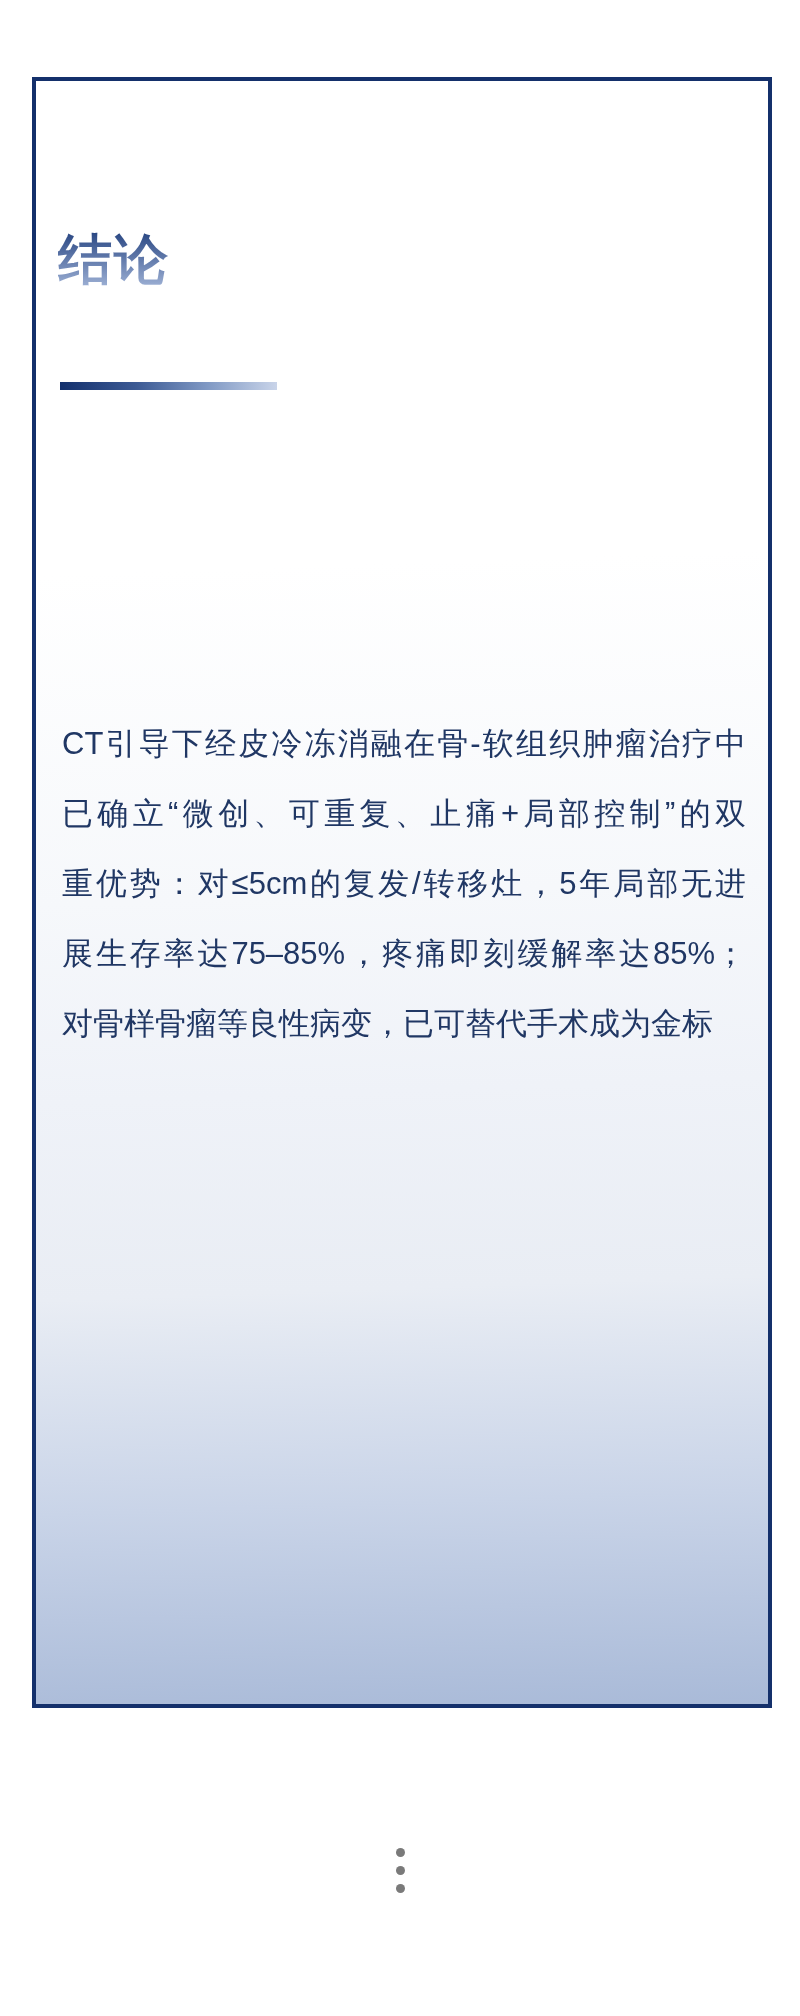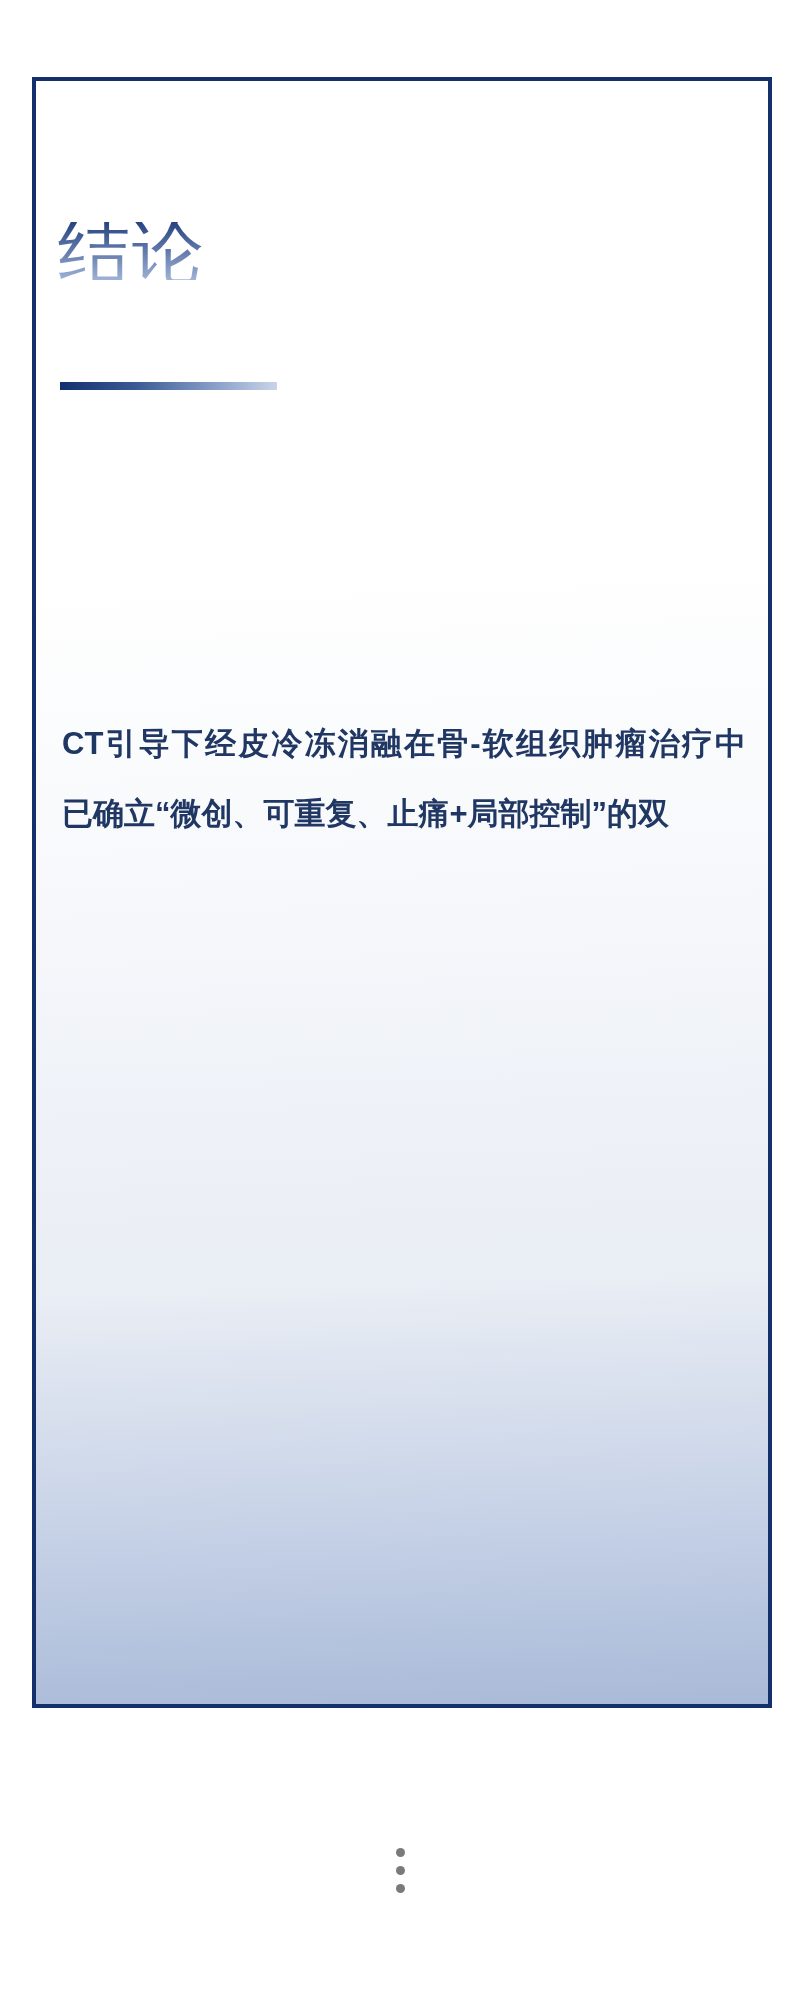--- a/index.html
+++ b/index.html
@@ -28,25 +28,25 @@
       #ffffff 30%,
       #f6f8fb 50%,
       #eff2f8 62%,
       #e9edf4 74%,
       #c9d4e8 87%,
       var(--card-bg-bottom, #a9bad8) 100%);
   }
   .title {
     position: absolute;
     left: 22px;
-    top: 141px;
+    top: 149px;
     margin: 0;
-    font-size: 72px;
+    font-size: 54px;
     line-height: 58px;
-    font-weight: 400;
+    font-weight: 700;
     letter-spacing: 2px;
     background: linear-gradient(180deg, var(--title-grad-top, #254380) 0%, var(--title-grad-bottom, #9FB2D6) 100%);
     -webkit-background-clip: text;
     background-clip: text;
     color: transparent;
   }
   .accent-bar {
     position: absolute;
     left: 24px;
     top: 301px;
@@ -59,21 +59,21 @@
       var(--bar-grad-right, #C9D4E9) 100%);
   }
   .paragraph {
     position: absolute;
     left: 26px;
     top: 628px;
     width: 684px;
     color: var(--text-navy, #203764);
     font-size: 31px;
     line-height: 70px;
-    font-weight: 700;
+    font-weight: 400;
   }
   .para-line {
     text-align: justify;
     text-align-last: justify;
     white-space: nowrap;
     height: 70px;
   }
   .para-line:last-child {
     text-align-last: left;
   }
@@ -96,20 +96,23 @@
 </head>
 <body>
 
 <div class="page">
   <div class="card">
     <h1 class="title">结论</h1>
     <div class="accent-bar"></div>
     <div class="paragraph">
       <div class="para-line">CT引导下经皮冷冻消融在骨-软组织肿瘤治疗中</div>
       <div class="para-line">已确立“微创、可重复、止痛+局部控制”的双</div>
+      <div class="para-line">重优势：对≤5cm的复发/转移灶，5年局部无进</div>
+      <div class="para-line">展生存率达75–85%，疼痛即刻缓解率达85%；</div>
+      <div class="para-line">对骨样骨瘤等良性病变，已可替代手术成为金标</div>
     </div>
   </div>
   <div class="dots">
     <span class="dot"></span>
     <span class="dot"></span>
     <span class="dot"></span>
   </div>
 </div>
 
 </body></html>

